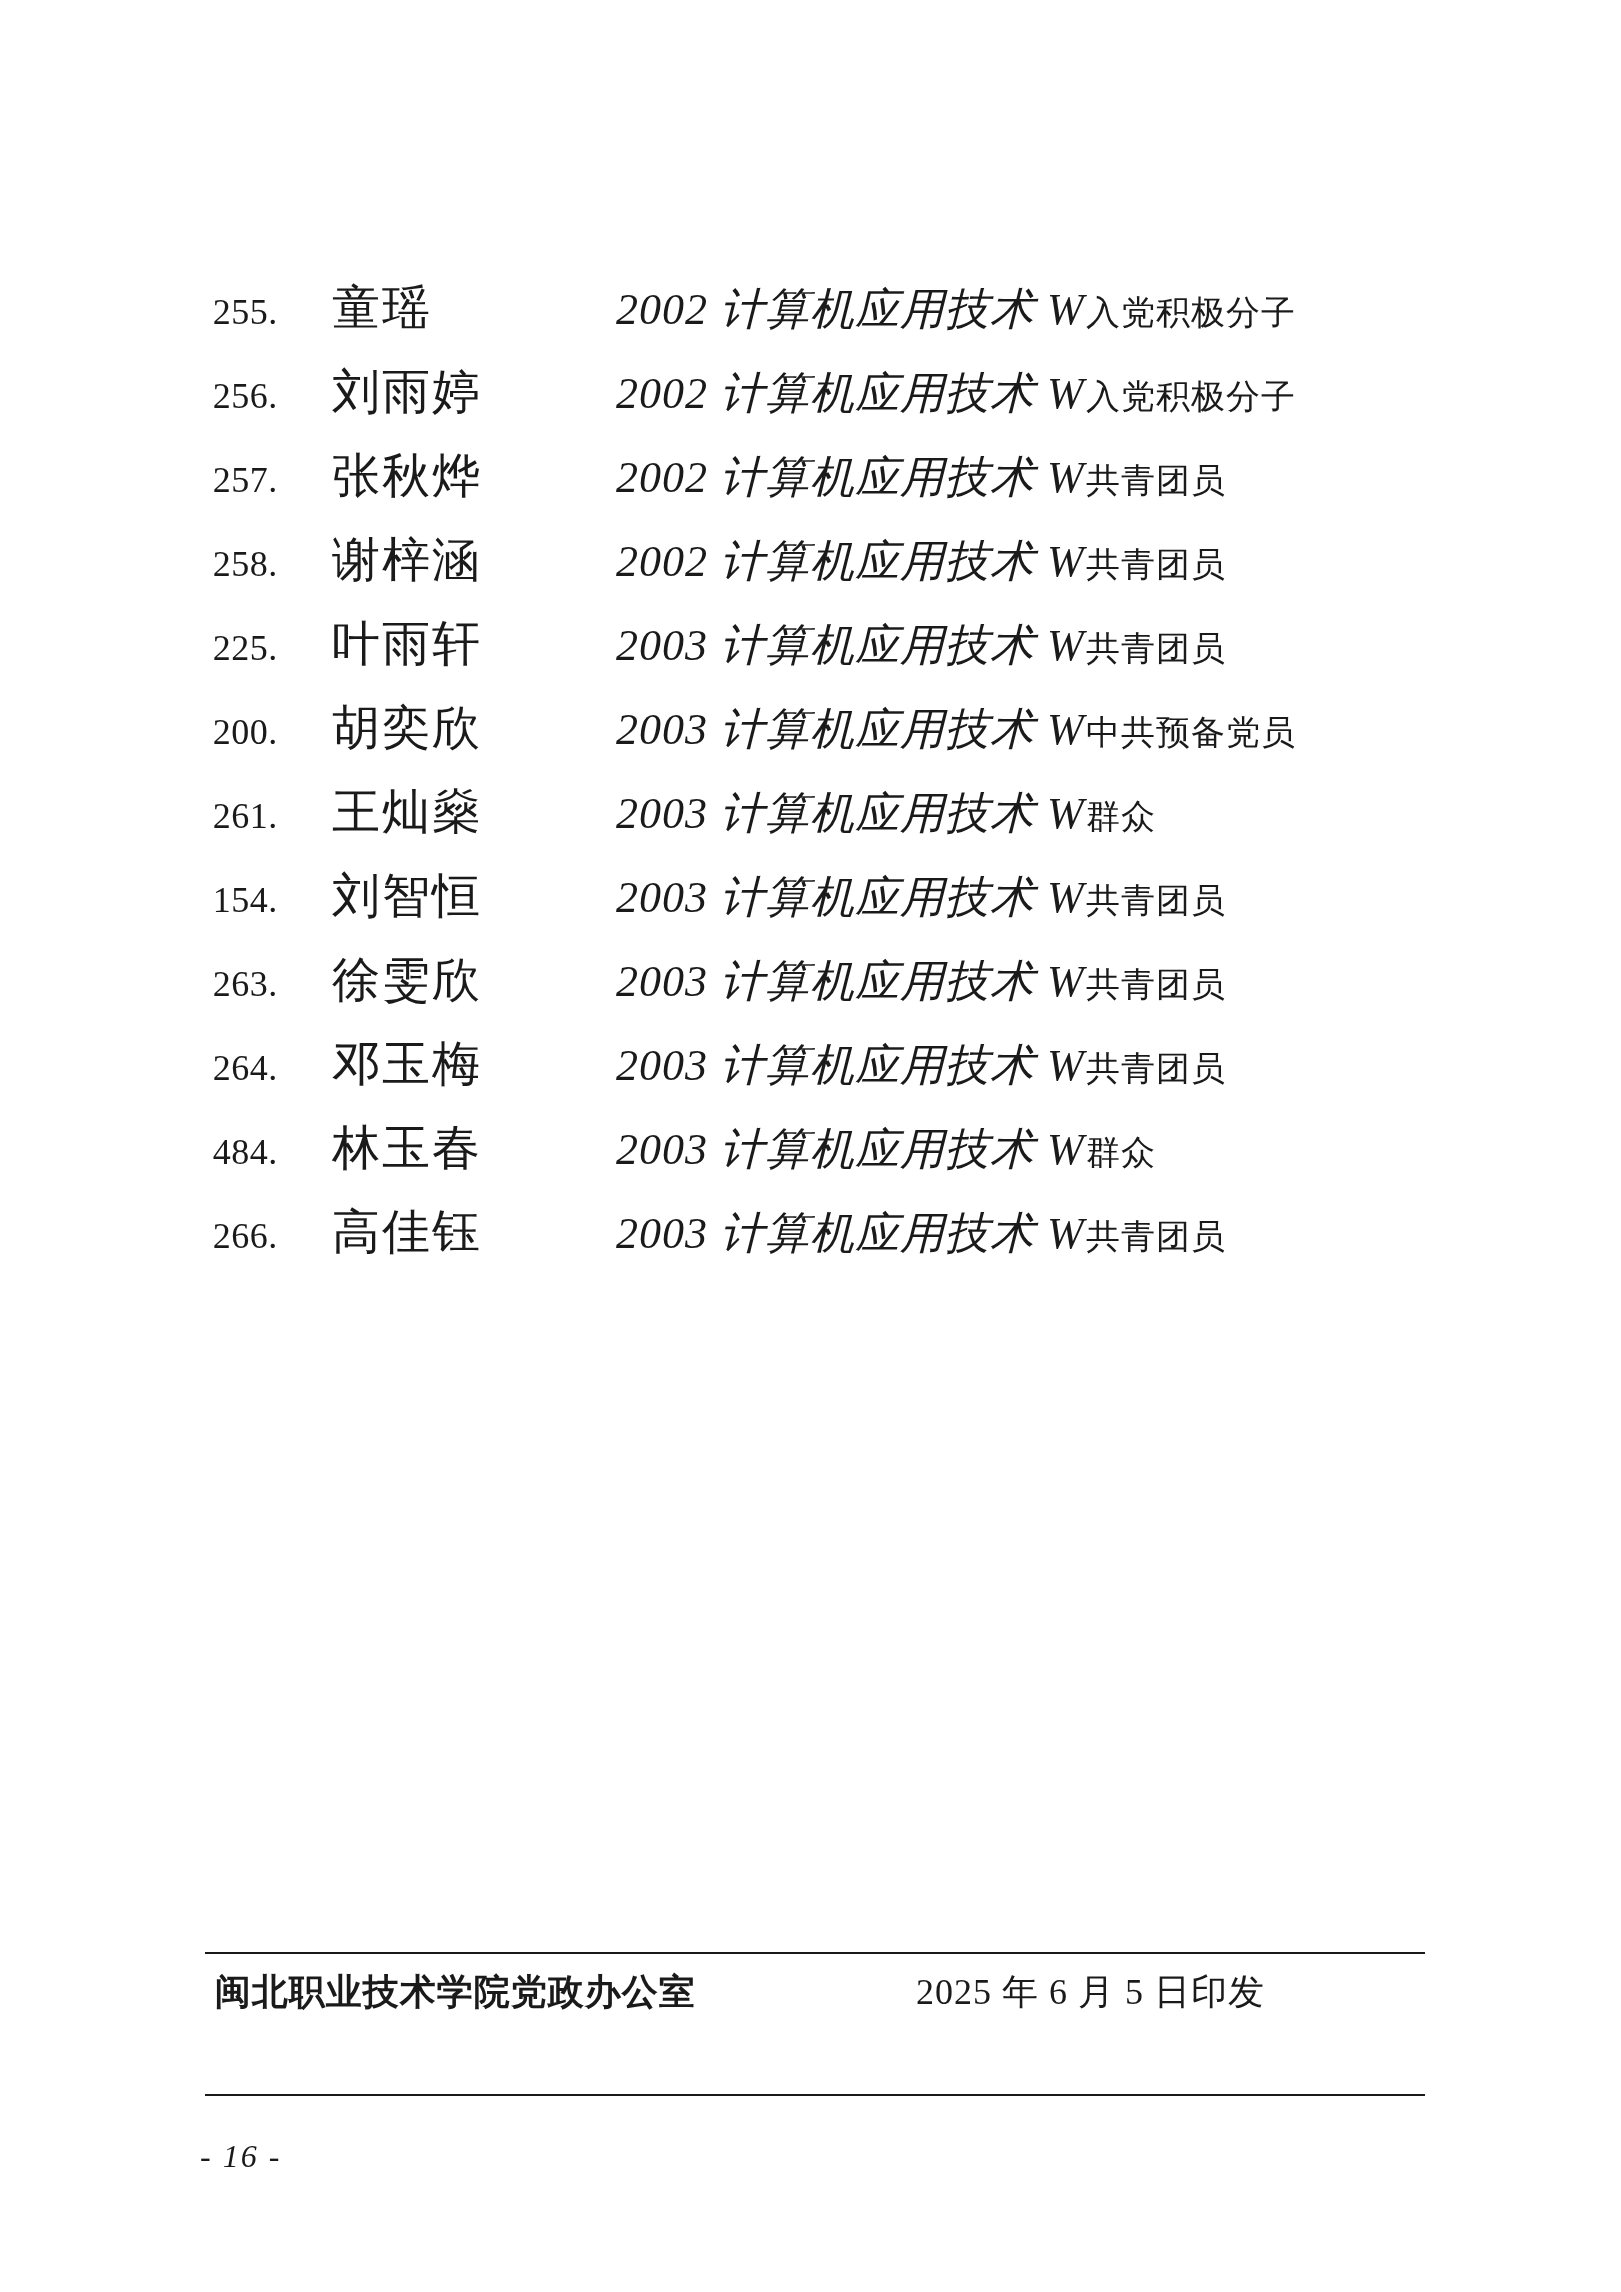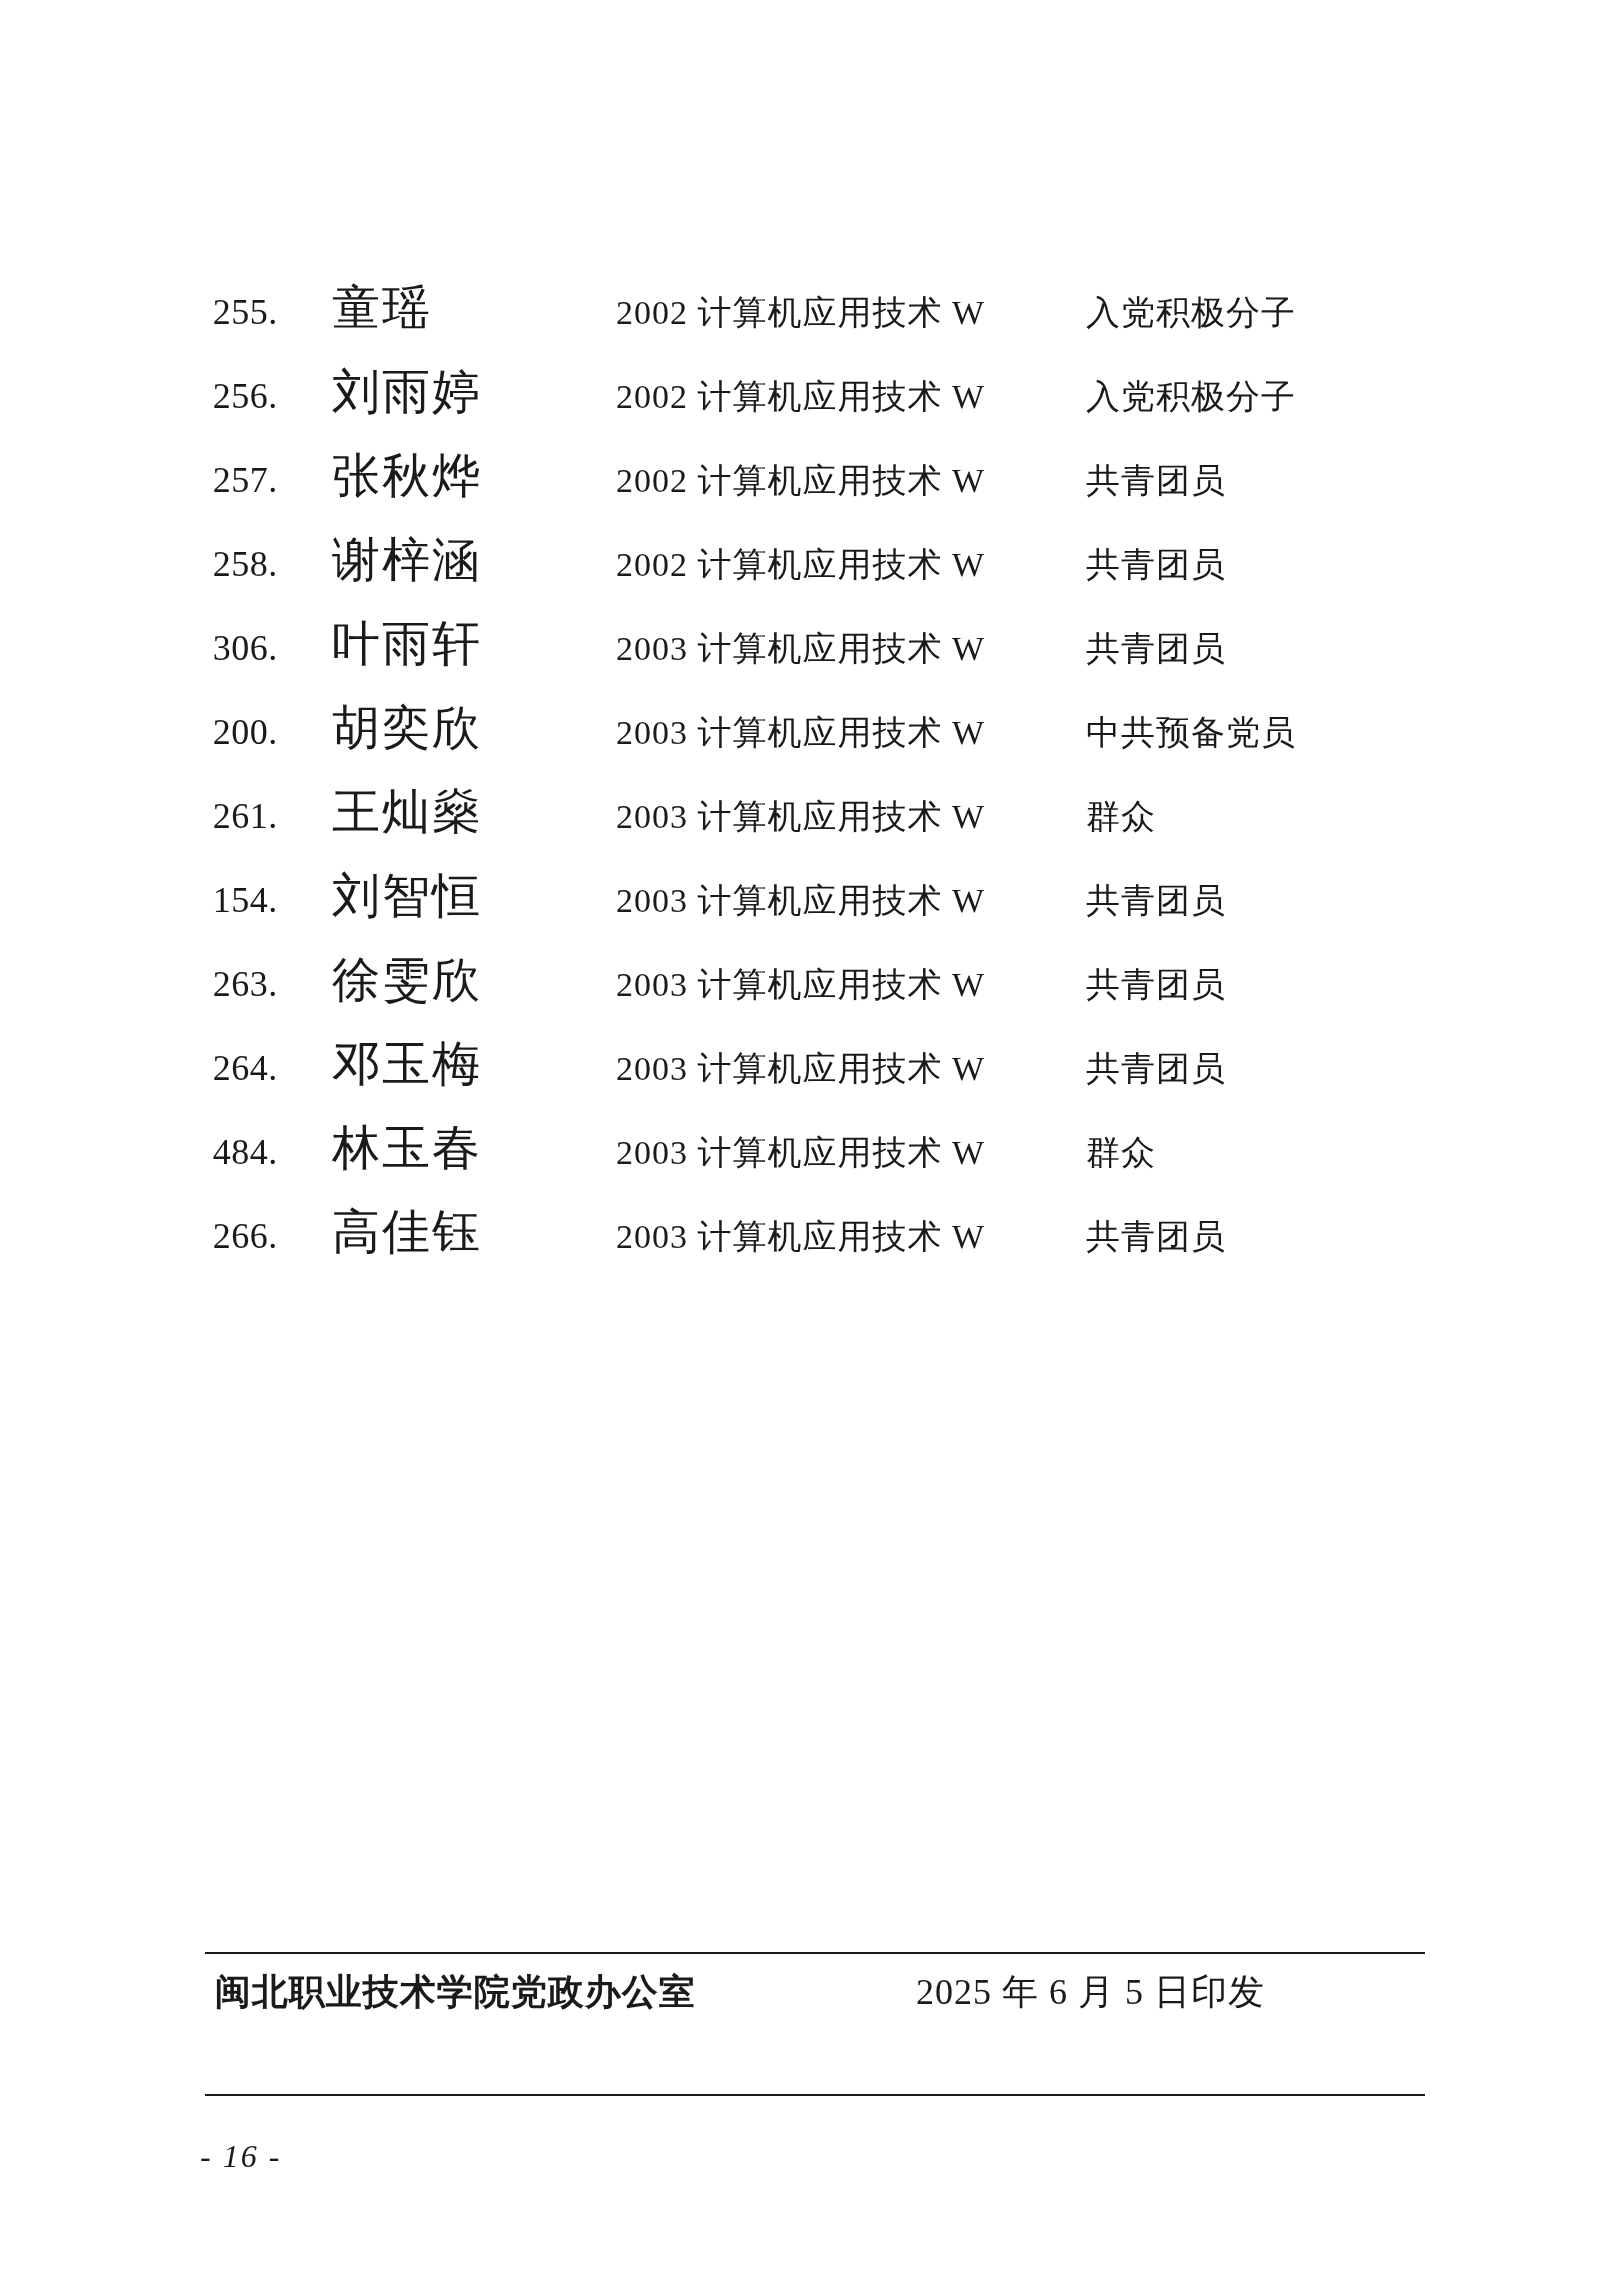--- a/index.html
+++ b/index.html
@@ -42,22 +42,23 @@
     padding-left: 7.8px;
     box-sizing: border-box;
   }
   .c-name {
     width: 284px;
     font-size: 48px;
     letter-spacing: 2px;
   }
   .c-class {
     width: 470px;
-    font-size: 34px;
-    letter-spacing: 1px;
+    font-size: 44px;
+    letter-spacing: 1px;
+    font-style: italic;
   }
   .c-status {
     width: 323px;
     font-size: 34px;
     letter-spacing: 1px;
   }
   .footer {
     position: absolute;
     left: 201px;
     top: 1936px;
@@ -134,21 +135,21 @@
     </div>
 
     <div class="row">
       <span class="c-index">258.</span>
       <span class="c-name">谢梓涵</span>
       <span class="c-class">2002 计算机应用技术 W</span>
       <span class="c-status">共青团员</span>
     </div>
 
     <div class="row">
-      <span class="c-index">306.</span>
+      <span class="c-index">225.</span>
       <span class="c-name">叶雨轩</span>
       <span class="c-class">2003 计算机应用技术 W</span>
       <span class="c-status">共青团员</span>
     </div>
 
     <div class="row">
       <span class="c-index">200.</span>
       <span class="c-name">胡奕欣</span>
       <span class="c-class">2003 计算机应用技术 W</span>
       <span class="c-status">中共预备党员</span>

